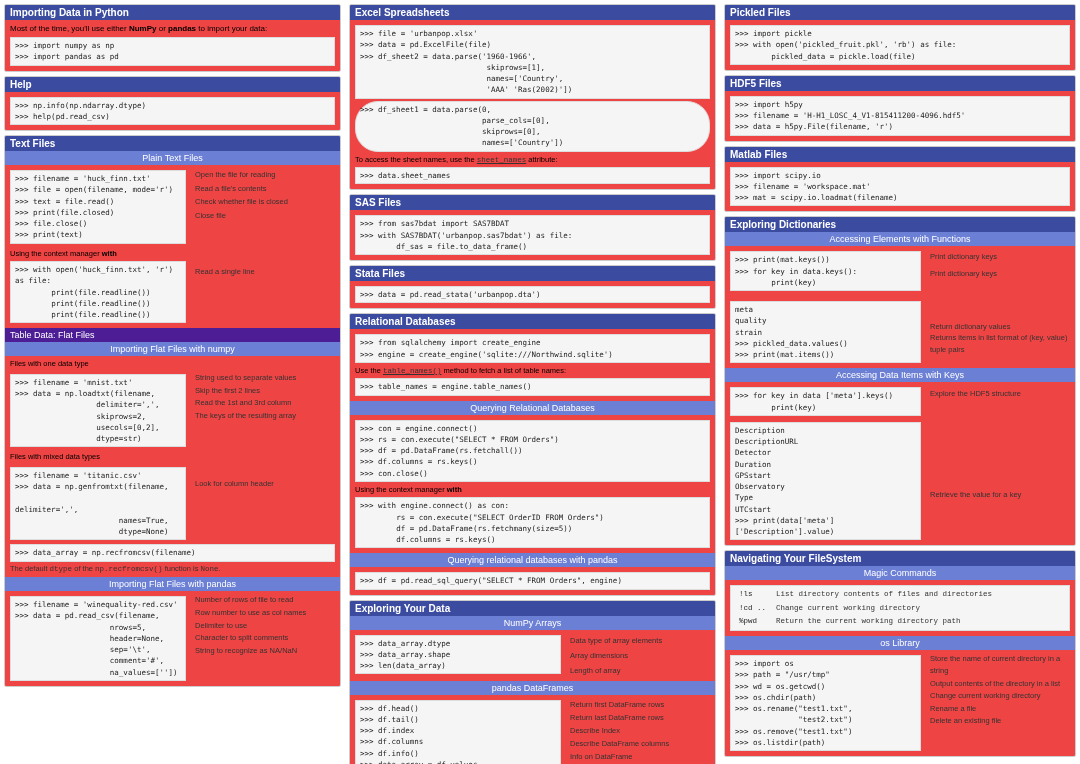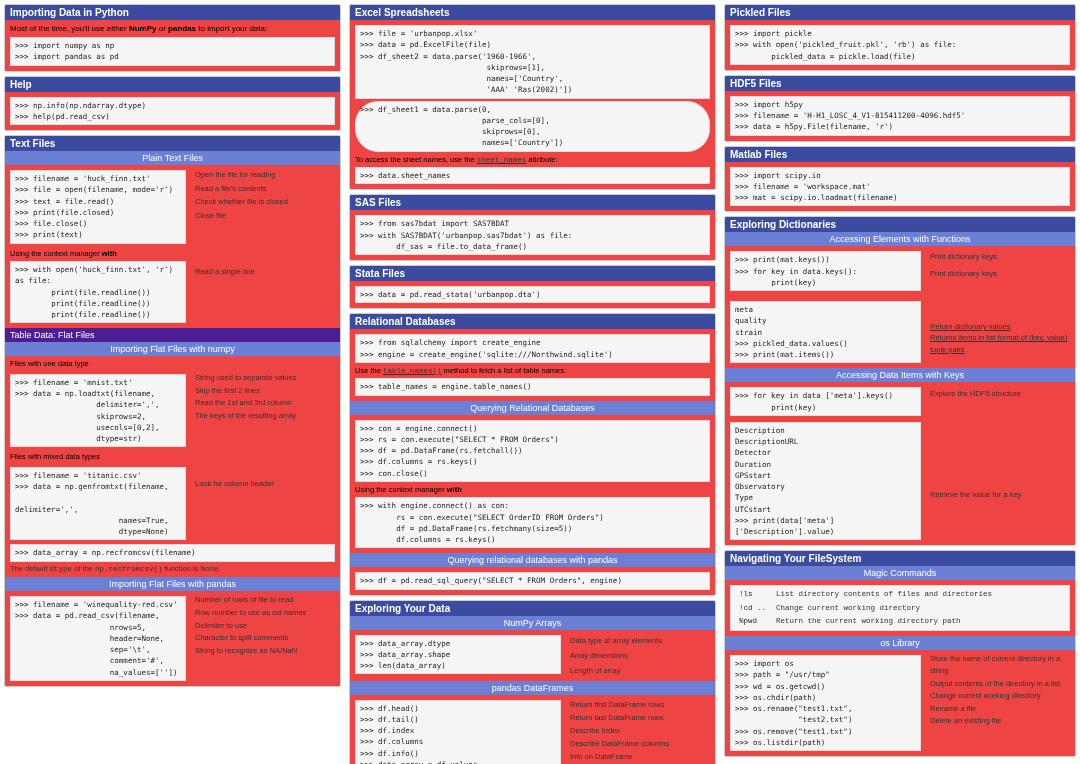--- a/index.html
+++ b/index.html
@@ -425,21 +425,21 @@
         <div class="two-col" style="margin-top:6px;justify-content:space-between;">
           <div class="left">
             <div class="code-block">
               <pre>meta
 quality
 strain
 &gt;&gt;&gt; pickled_data.values()
 &gt;&gt;&gt; print(mat.items())</pre>
             </div>
           </div>
-          <div class="right" style="font-size:7.5px; color:#333; padding-top:22px; line-height:1.5;text-decoration:underline;">
+          <div class="right" style="font-size:7.5px; color:#333; padding-top:22px; line-height:1.5;">
             <div>Return dictionary values</div>
             <div>Returns items in list format of (key, value) tuple pairs</div>
           </div>
         </div>
       </div>
 
       <div class="section-subheader">Accessing Data Items with Keys</div>
       <div class="section-body">
         <div class="two-col">
           <div class="left">

